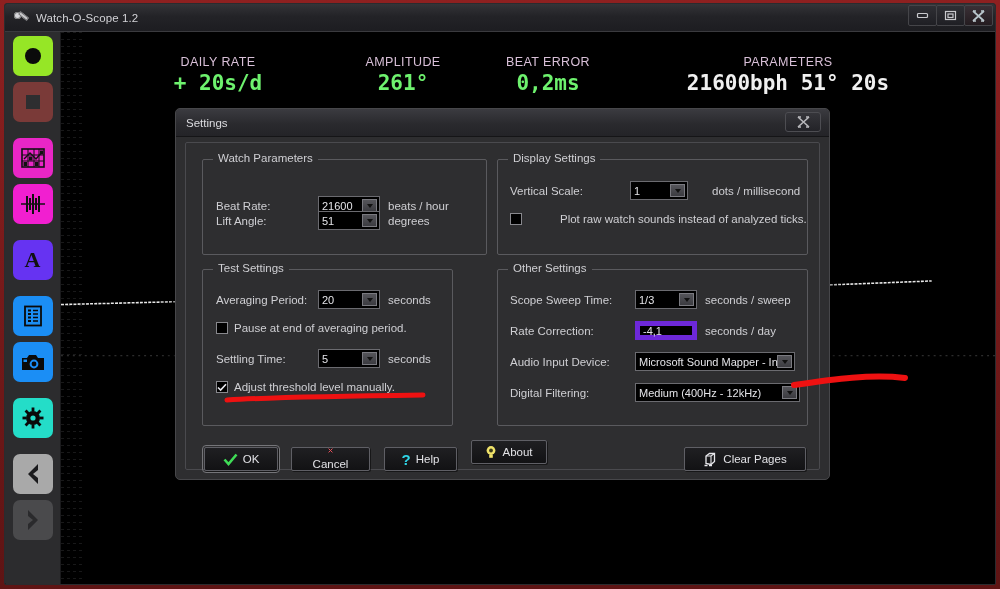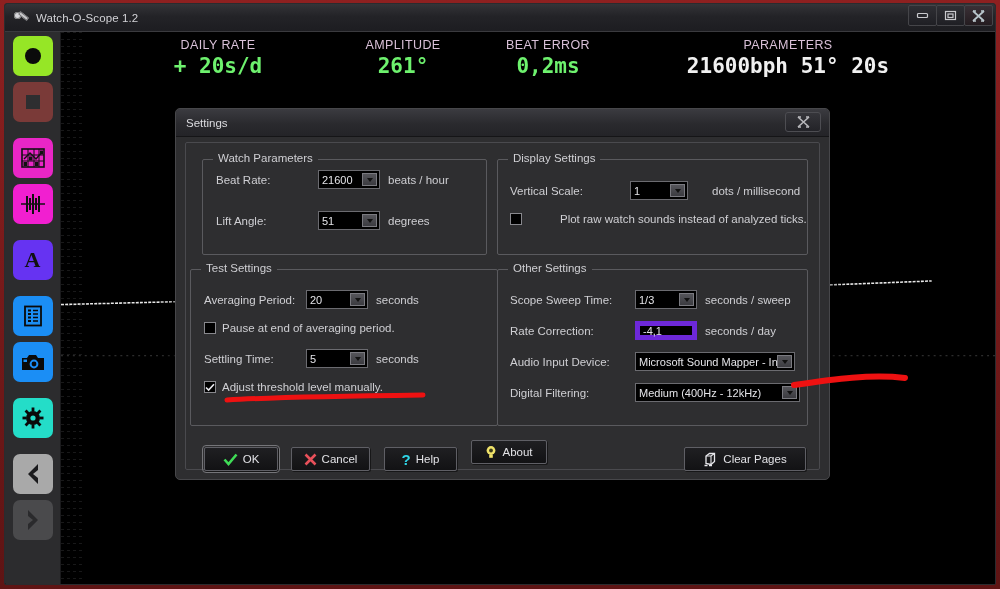--- a/index.html
+++ b/index.html
@@ -111,21 +111,21 @@
       rgba(0,0,0,0) 1px, rgba(0,0,0,0) 7px);
     -webkit-mask-image: repeating-linear-gradient(90deg,#000 0 3px, transparent 3px 6px);
             mask-image: repeating-linear-gradient(90deg,#000 0 3px, transparent 3px 6px);
     opacity:.55;
   }
   .readout {
     position:absolute; left:0; right:0; top:6px;
     display:flex; justify-content:center; gap:0;
     pointer-events:none;
   }
-  .stat { text-align:center; }
+  .stat { text-align:center;margin-top:17px; }
   .stat .lbl {
     color:#d9c0d8; font-size:12.5px; letter-spacing:.4px;
     font-family:"Liberation Sans", sans-serif;
   }
   .stat .val {
     color:#6ef26e; font-size:21px; font-weight:bold; margin-top:2px;
     font-family:"DejaVu Sans Mono", monospace; letter-spacing:0px;
   }
   .stat.params .val { color:#f0f0f0; }
 
@@ -382,21 +382,21 @@
             <path d="M2 1 h3 M10 1 h3 M2 11 h3 M10 11 h3" stroke="#b9b9bd" stroke-width="1.4"></path>
           </svg>
         </div>
       </div>
 
       <div class="dlg-inner">
 
         <div class="group" style="left:16px; top:16px; width:285px; height:96px;">
           <span class="legend">Watch Parameters</span>
 
-          <div class="row" style="left:13px; top:10px;">
+          <div class="row" style="left:13px; top:36px;">
             <span class="lab" style="width:102px">Beat Rate:</span>
             <div class="combo" style="width:62px">
               <span class="cv">21600</span>
               <span class="arrow">
                   <i></i>
                 </span>
             </div>
             <span class="unit" style="margin-left:8px">beats / hour</span>
           </div>
 
@@ -425,21 +425,21 @@
             </div>
             <span class="unit" style="margin-left:24px">dots / millisecond</span>
           </div>
 
           <div class="cbrow" style="left:12px; top:53px;gap:38px;">
             <span class="cbox"></span>
             <span class="cbl">Plot raw watch sounds instead of analyzed ticks.</span>
           </div>
         </div>
 
-        <div class="group" style="left:4px; top:126px; width:308px; height:157px;">
+        <div class="group" style="left:16px; top:126px; width:251px; height:157px;">
           <span class="legend">Test Settings</span>
 
           <div class="row" style="left:13px; top:20px;">
             <span class="lab" style="width:102px">Averaging Period:</span>
             <div class="combo" style="width:62px">
               <span class="cv">20</span>
               <span class="arrow">
                   <i></i>
                 </span>
             </div>
@@ -515,21 +515,21 @@
           </div>
         </div>
 
         <div class="btn defaulted" style="left:18px; top:304px; width:74px;">
           <svg width="15" height="13" viewBox="0 0 15 13">
             <path d="M1.5 6.5 L5.5 11 L13.5 1.5" stroke="#3fdc56" stroke-width="2.6" fill="none"></path>
           </svg>
           <span>OK</span>
         </div>
 
-        <div class="btn" style="left:105px; top:304px; width:79px;">
+        <div class="btn" style="left:105px; top:304px; width:79px;flex-direction:column;">
           <svg width="13" height="13" viewBox="0 0 13 13">
             <path d="M1.5 1.5 L11.5 11.5 M11.5 1.5 L1.5 11.5" stroke="#e8505a" stroke-width="2.6" fill="none"></path>
           </svg>
           <span>Cancel</span>
         </div>
 
         <div class="btn" style="left:198px; top:304px; width:73px;">
           <span style="color:#2fd6e8;font-size:15px;font-weight:bold;line-height:1">?</span>
           <span>Help</span>
         </div>

